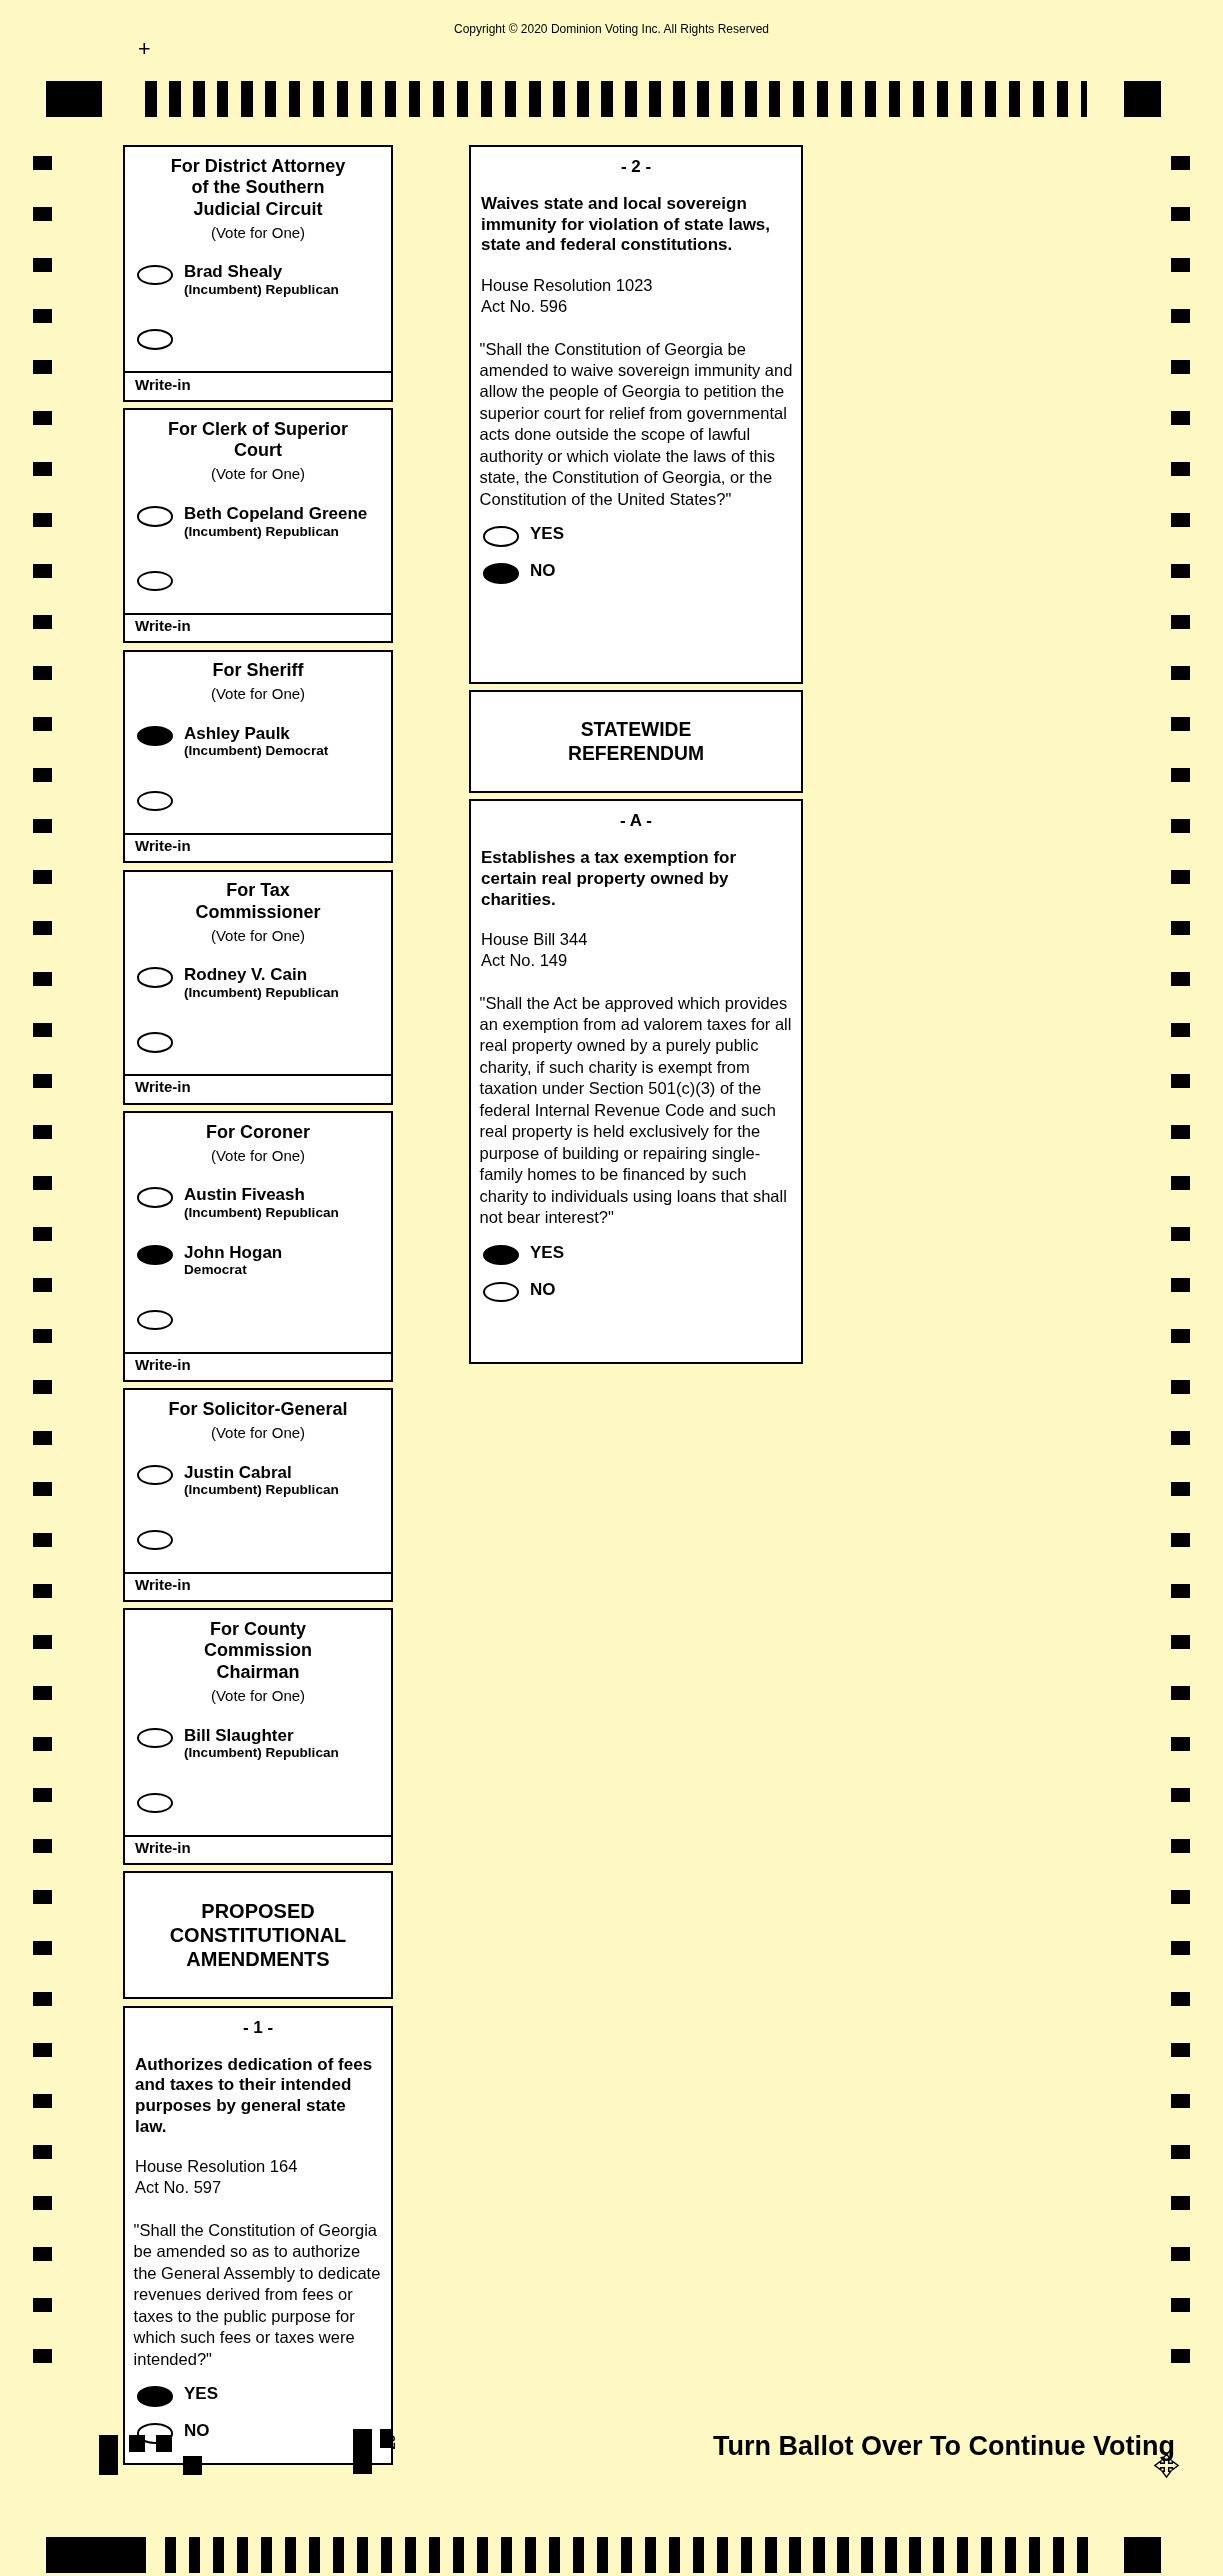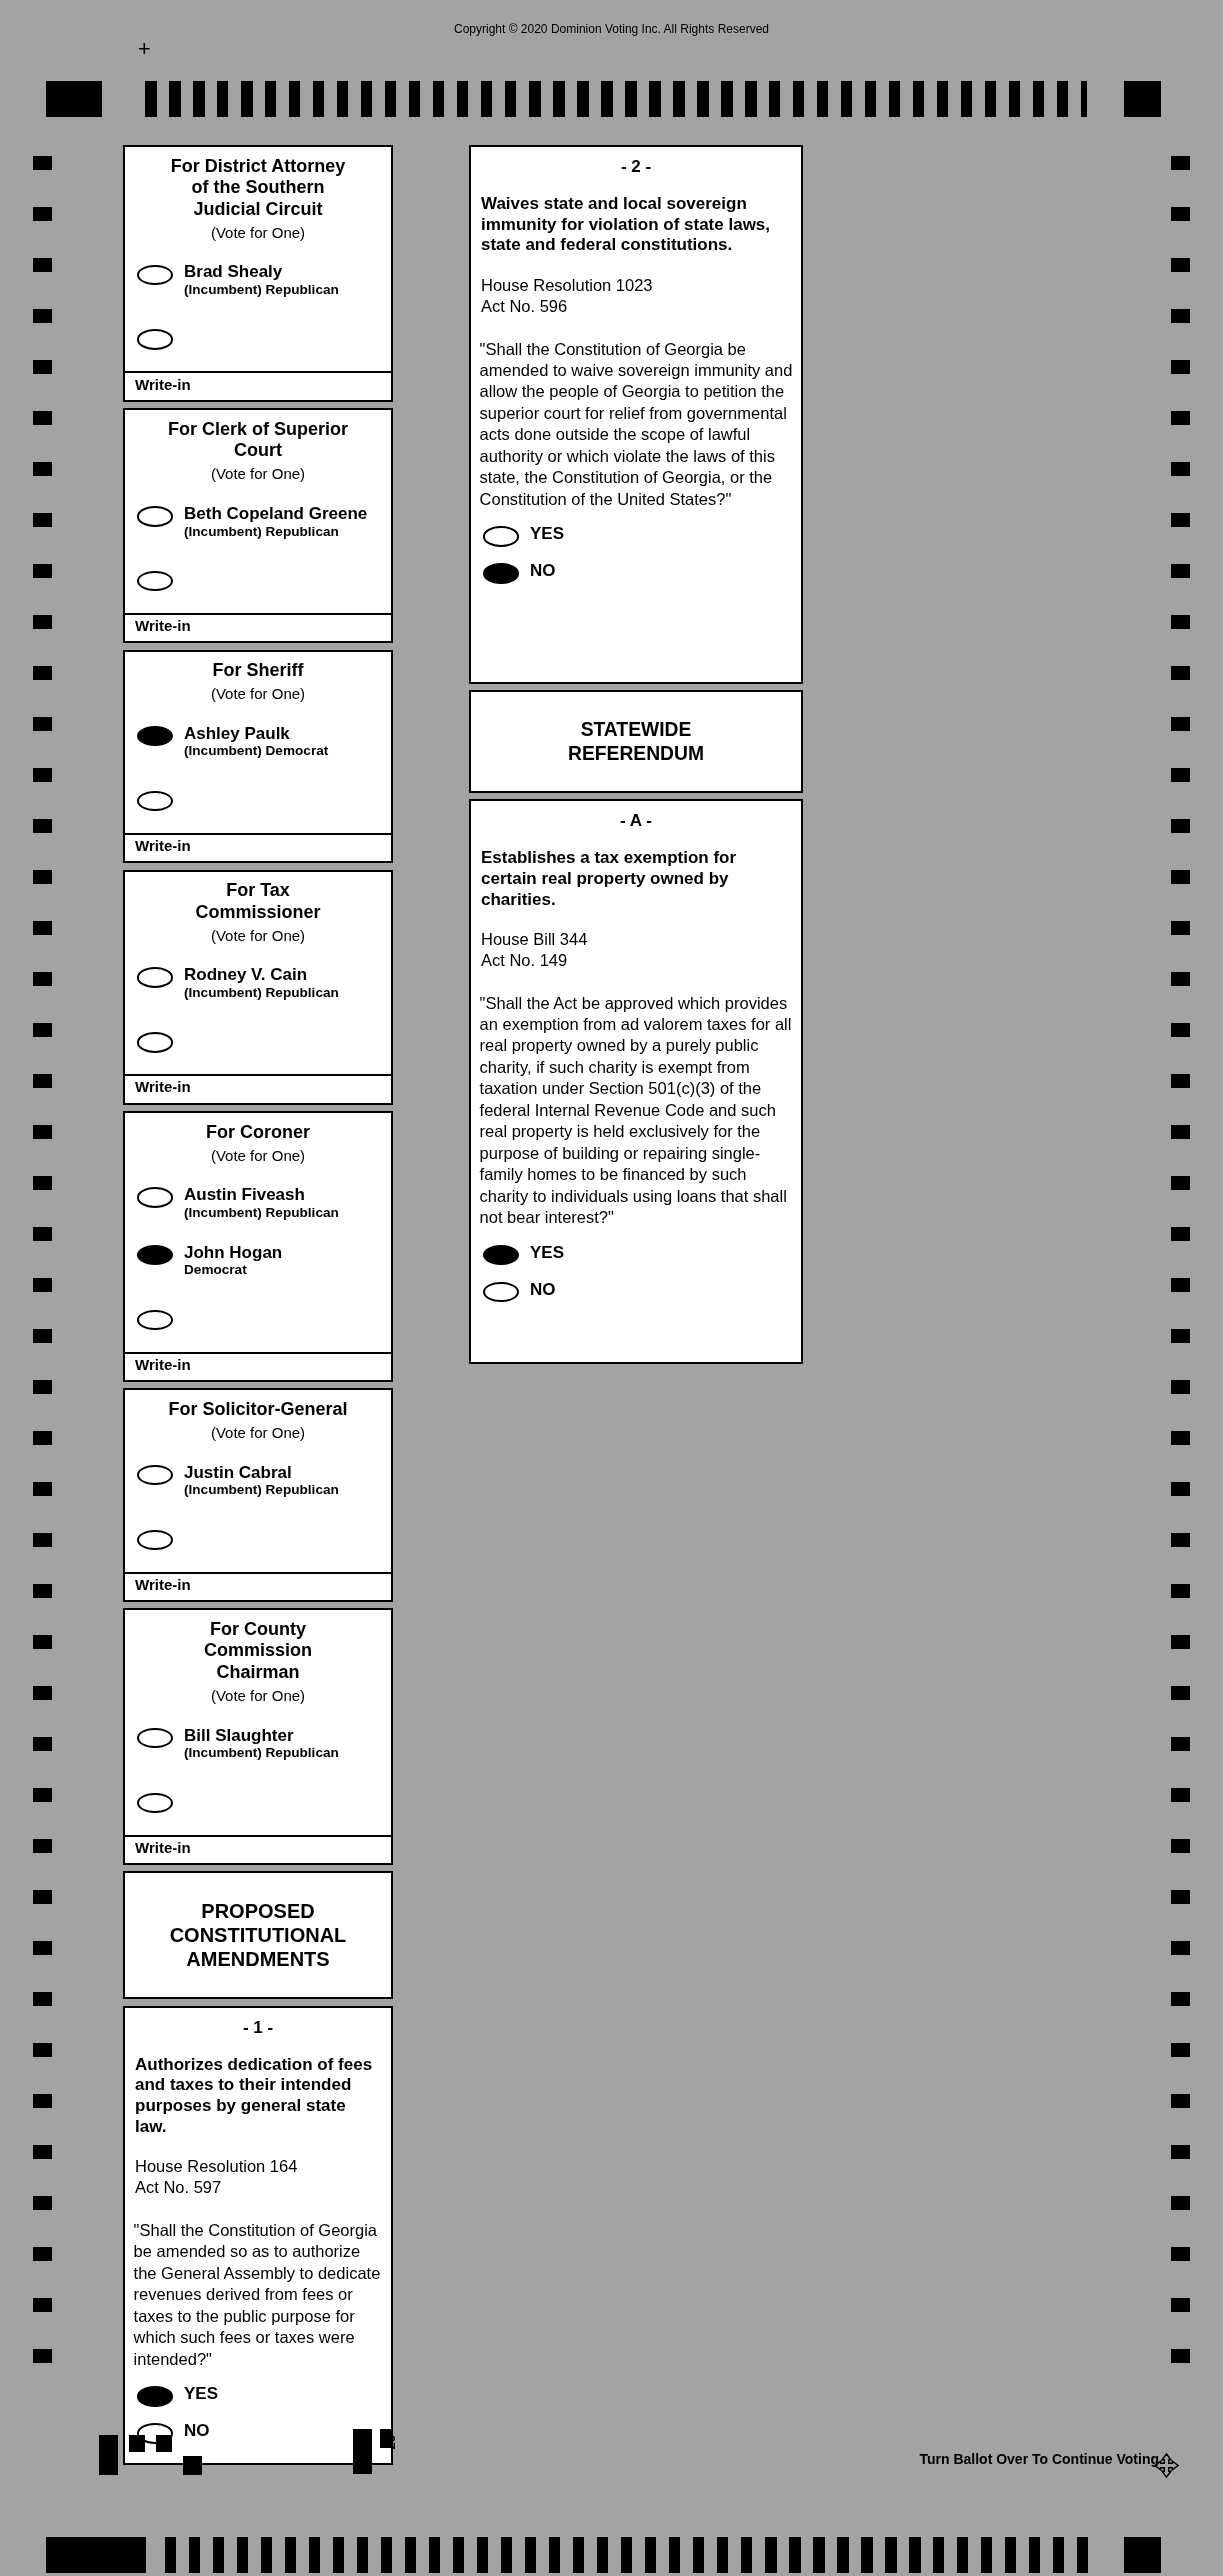--- a/index.html
+++ b/index.html
@@ -1,18 +1,18 @@
 <!DOCTYPE html>
 <html style="font-size:11.5px"><head>
 <meta charset="utf-8">
 <title>Ballot</title>
 <style>
   html,body{margin:0;padding:0;background:#fff;}
   body{width:1223px;height:2576px;position:relative;font-family:"Liberation Sans",sans-serif;color:#000;overflow:hidden;}
-  .sheet{position:absolute;inset:0;background:#a3a3a3;}
+  .sheet{position:absolute;inset:0;background:#fef9c3;}
 
   
   .mark{position:absolute;background:#000;}
   .top-bars{position:absolute;left:145px;top:81px;width:942px;height:36px;
     background:repeating-linear-gradient(90deg,#000 0 11.5px,transparent 11.5px 24px);}
   .bottom-bars{position:absolute;left:165px;top:2537px;width:923px;height:36px;
     background:repeating-linear-gradient(90deg,#000 0 11.5px,transparent 11.5px 24px);}
   .left-squares{position:absolute;left:33px;top:156px;width:19.3px;height:2236px;
     background:repeating-linear-gradient(180deg,#000 0 14.3px,transparent 14.3px 51px);}
   .right-squares{position:absolute;left:1171px;top:156px;width:19.3px;height:2236px;
@@ -54,21 +54,21 @@
   .measure-summary{font-size:17px;font-weight:bold;margin:0 10px 18.6px;line-height:1.22;}
   .measure-refs{font-size:16.5px;margin:0 10px 21.5px;line-height:1.28;}
   .measure-question{font-size:16.5px;margin:0 7.2px 0 8.6px;line-height:1.3;}
   .yn-row{margin-top:14.3px;}
   .yn-label{font-size:17px;font-weight:bold;margin-left:11.5px;margin-top:0;}
   .mh-640{min-height:459px;}
   .mh-752{min-height:539px;}
   .mh-788{min-height:565px;}
 
   
-  .turn-over{position:absolute;top:2431px;right:64px;font-size:14px;font-weight:bold;white-space:nowrap;margin-top:20px;}
+  .turn-over{position:absolute;top:2431px;right:48px;font-size:27px;font-weight:bold;white-space:nowrap;}
   .stub-number{position:absolute;left:398px;top:2435px;font-size:13px;font-weight:bold;transform:rotate(90deg);transform-origin:left top;}
   .reg-cross{position:absolute;left:1152px;top:2451px;}
 </style>
 </head>
 <body>
 
 <div class="sheet">
 
   <div class="copyright">Copyright © 2020 Dominion Voting Inc. All Rights Reserved</div>
   <div class="plus-mark">+</div>

